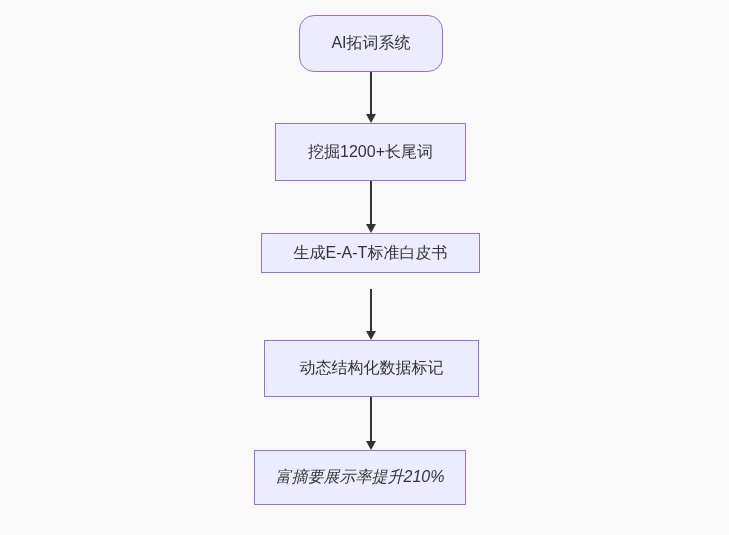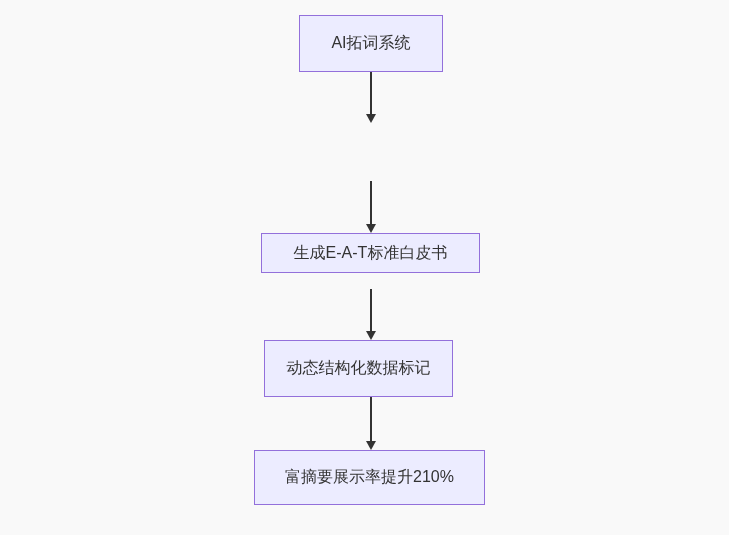--- a/index.html
+++ b/index.html
@@ -20,25 +20,25 @@
     background: #ECECFF;
     border: 1.5px solid #9370DB;
     color: #333333;
     font-size: 16px;
     display: flex;
     align-items: center;
     justify-content: center;
     text-align: center;
     white-space: nowrap;
   }
-  .n1 { left: 299px; top: 15px;  width: 144px; height: 57px; }
+  .n1 { left: 299px; top: 15px;  width: 144px; height: 57px; border-radius: 15px; }
   .n2 { left: 275px; top: 123px; width: 191px; height: 58px; }
   .n3 { left: 261px; top: 233px; width: 219px; height: 40px; }
-  .n4 { left: 264px; top: 340px; width: 189px; height: 57px; }
-  .n5 { left: 254px; top: 450px; width: 231px; height: 55px; }
+  .n4 { left: 264px; top: 340px; width: 215px; height: 57px; }
+  .n5 { left: 254px; top: 450px; width: 212px; height: 55px; font-style: italic; }
 
   .arrow-line {
     position: absolute;
     left: 370px;
     width: 2px;
     background: #333333;
   }
   .a1 { top: 72px;  height: 42px; }
   .a2 { top: 181px; height: 43px; }
   .a3 { top: 289px; height: 42px; }
@@ -63,20 +63,23 @@
 
 <div id="canvas">
 
   <div class="node n1">
     <span>AI拓词系统</span>
   </div>
 
   <div class="arrow-line a1"></div>
   <div class="arrow-head h1"></div>
 
+  <div class="node n2">
+    <span>挖掘1200+长尾词</span>
+  </div>
 
   <div class="arrow-line a2"></div>
   <div class="arrow-head h2"></div>
 
   <div class="node n3">
     <span>生成E-A-T标准白皮书</span>
   </div>
 
   <div class="arrow-line a3"></div>
   <div class="arrow-head h3"></div>

